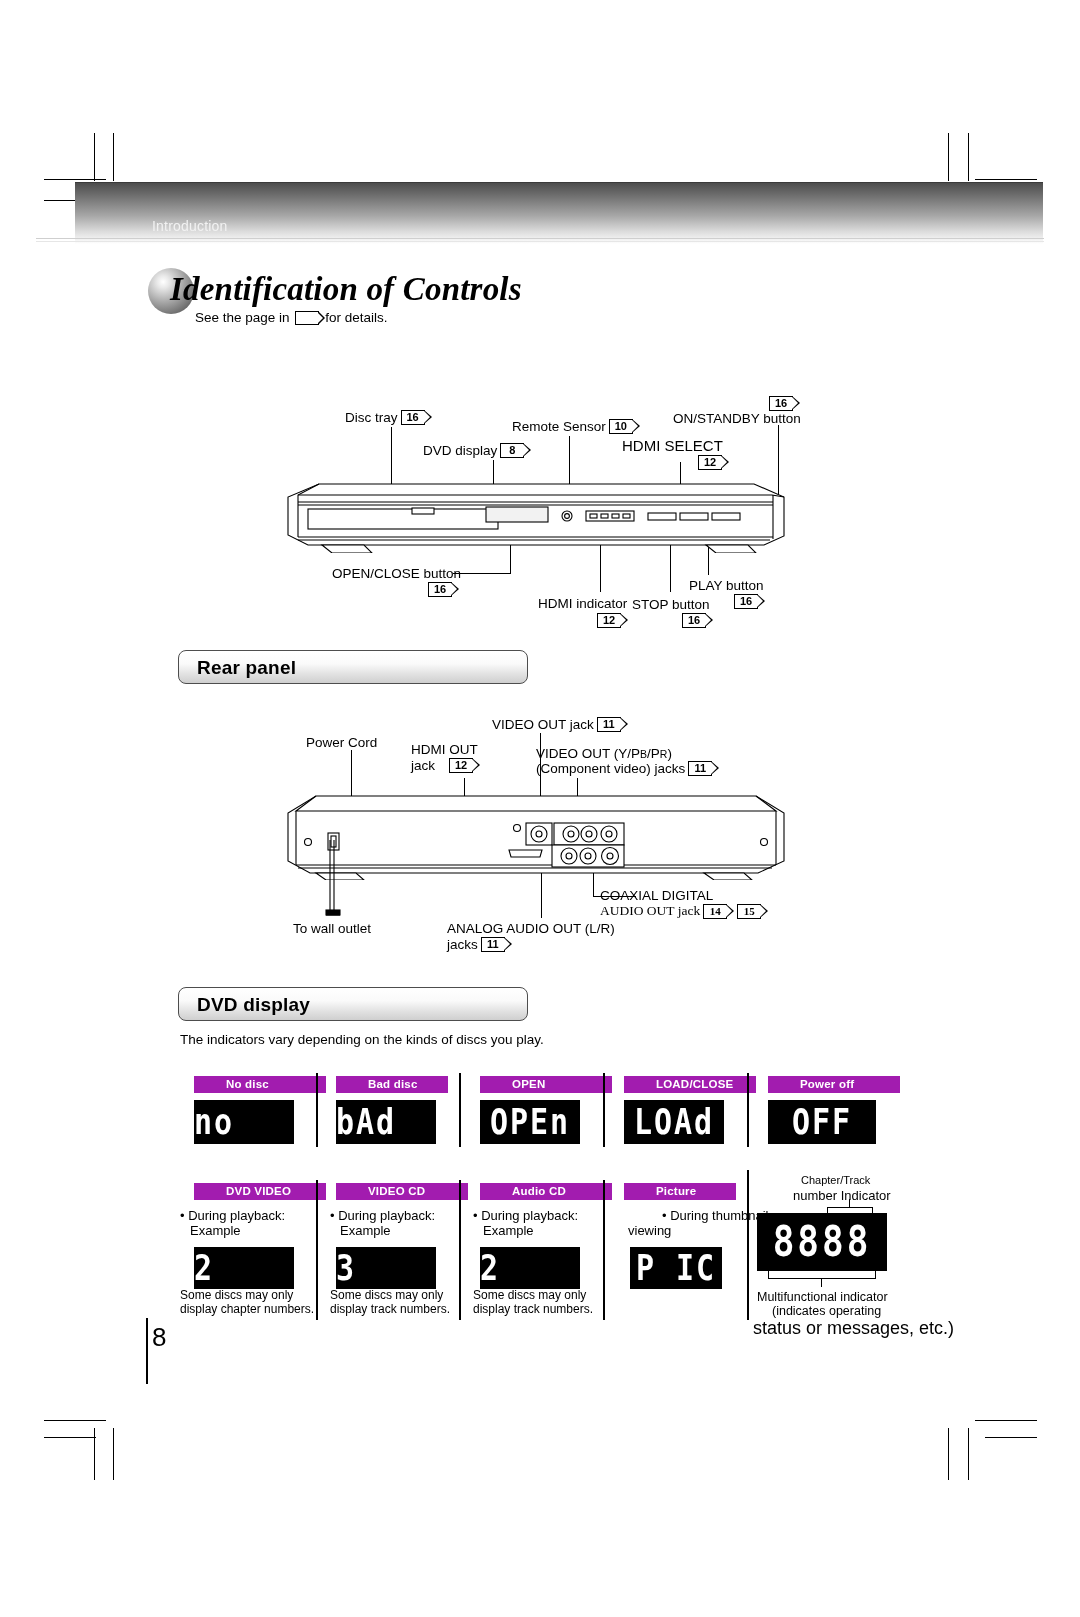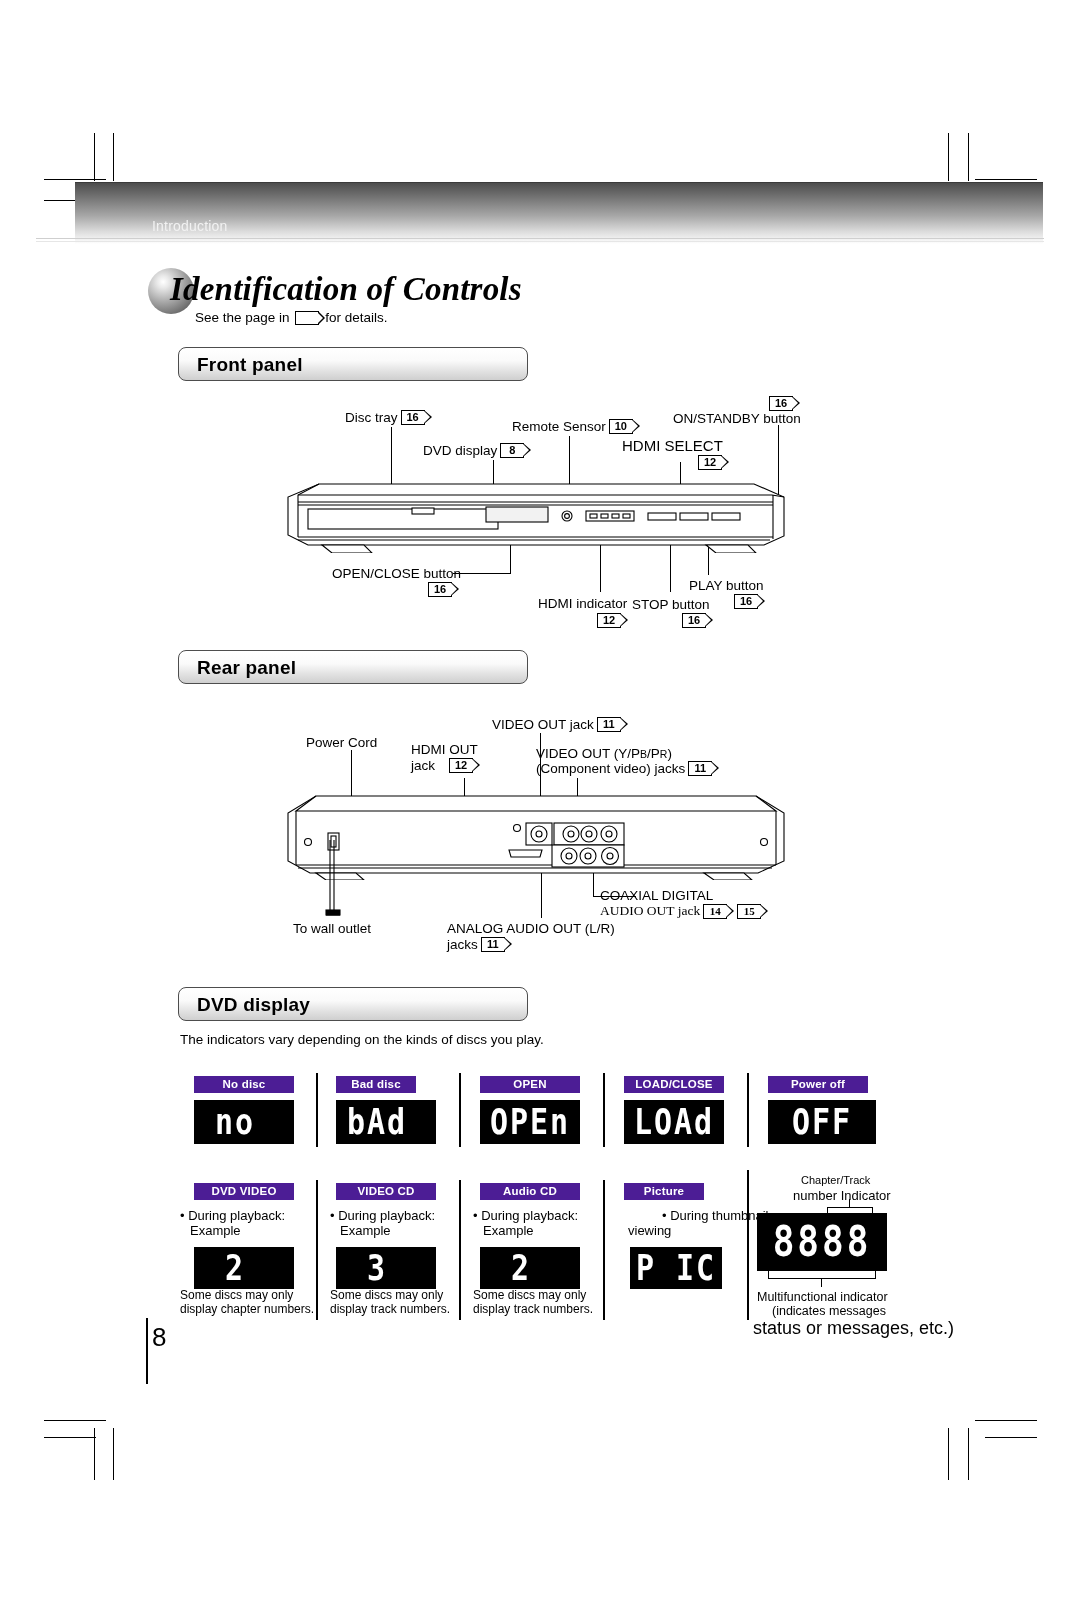--- a/index.html
+++ b/index.html
@@ -52,23 +52,23 @@
   .ref:before{content:"";position:absolute;right:-6px;top:0;width:0;height:0;z-index:2;
     border-top:6px solid transparent;border-bottom:6px solid transparent;border-left:6px solid #fff;}
 
   
   .ln{position:absolute;background:#000;}
   .ln.v{width:1.3px;}
   .ln.h{height:1.3px;}
 
   
   .dev{position:absolute;}
-  .badge{position:absolute;background:#4c1d95;color:#fff;font-size:11.5px;font-weight:bold;
-    text-align:center;line-height:17px;height:17px;letter-spacing:.2px;}
-  .led{position:absolute;background:#000;display:flex;align-items:center;justify-content:center;
+  .badge{position:absolute;background:#a21caf;color:#fff;font-size:11.5px;font-weight:bold;
+    line-height:17px;height:17px;letter-spacing:.2px;padding-left:32px;}
+  .led{position:absolute;background:#000;display:flex;align-items:center;justify-content:flex-start;
     box-sizing:border-box;padding-right:18px;}
   .led.center{justify-content:center;padding-right:0;}
   .led-txt{color:#fff;font-family:"DejaVu Sans Mono",monospace;font-weight:bold;
     font-size:30px;letter-spacing:2px;line-height:1;
     transform:scaleY(1.18);}
   .vdiv{position:absolute;width:1.6px;background:#000;}
   .cap{position:absolute;font-size:12px;line-height:1.3;white-space:nowrap;}
   .bullet-txt{position:absolute;font-size:13px;line-height:1.35;white-space:nowrap;}
 
   
@@ -113,23 +113,20 @@
   <div class="crumb">Introduction</div>
 
   <div class="ball"></div>
   <div class="title">Identification of Controls</div>
   <div class="subtitle">
     <span>See the page in</span>
     <span class="pgbox"></span>
     <span>for details.</span>
   </div>
 
-  <div class="pill" style="left:178px;top:347px;">
-    <span>Front panel</span>
-  </div>
 
   <div class="lbl" style="left:345px;top:410px;">
     <span>Disc tray</span><span class="ref">16</span>
   </div>
   <div class="lbl" style="left:423px;top:443px;">
     <span>DVD display</span><span class="ref">8</span>
   </div>
   <div class="lbl" style="left:512px;top:419px;">
     <span>Remote Sensor</span><span class="ref">10</span>
   </div>
@@ -413,19 +410,19 @@
   </div>
 
   <div class="brk" style="left:0;top:0;">
     <div class="bh" style="left:768px;top:1278px;width:108px;"></div>
     <div class="bv" style="left:768px;top:1271px;height:8px;"></div>
     <div class="bv" style="left:875px;top:1271px;height:8px;"></div>
     <div class="bv" style="left:821px;top:1278px;height:9px;"></div>
   </div>
 
   <div class="cap" style="left:757px;top:1289px;font-size:12.5px;">Multifunctional  indicator</div>
-  <div class="cap" style="left:772px;top:1303px;font-size:12.5px;">(indicates messages</div>
+  <div class="cap" style="left:772px;top:1303px;font-size:12.5px;">(indicates operating</div>
   <div class="cap" style="left:753px;top:1317px;font-size:18px;">status or messages, etc.)</div>
 
   <div class="pgbar"></div>
   <div class="pgnum">8</div>
 
 </div>
 
 </body></html>

